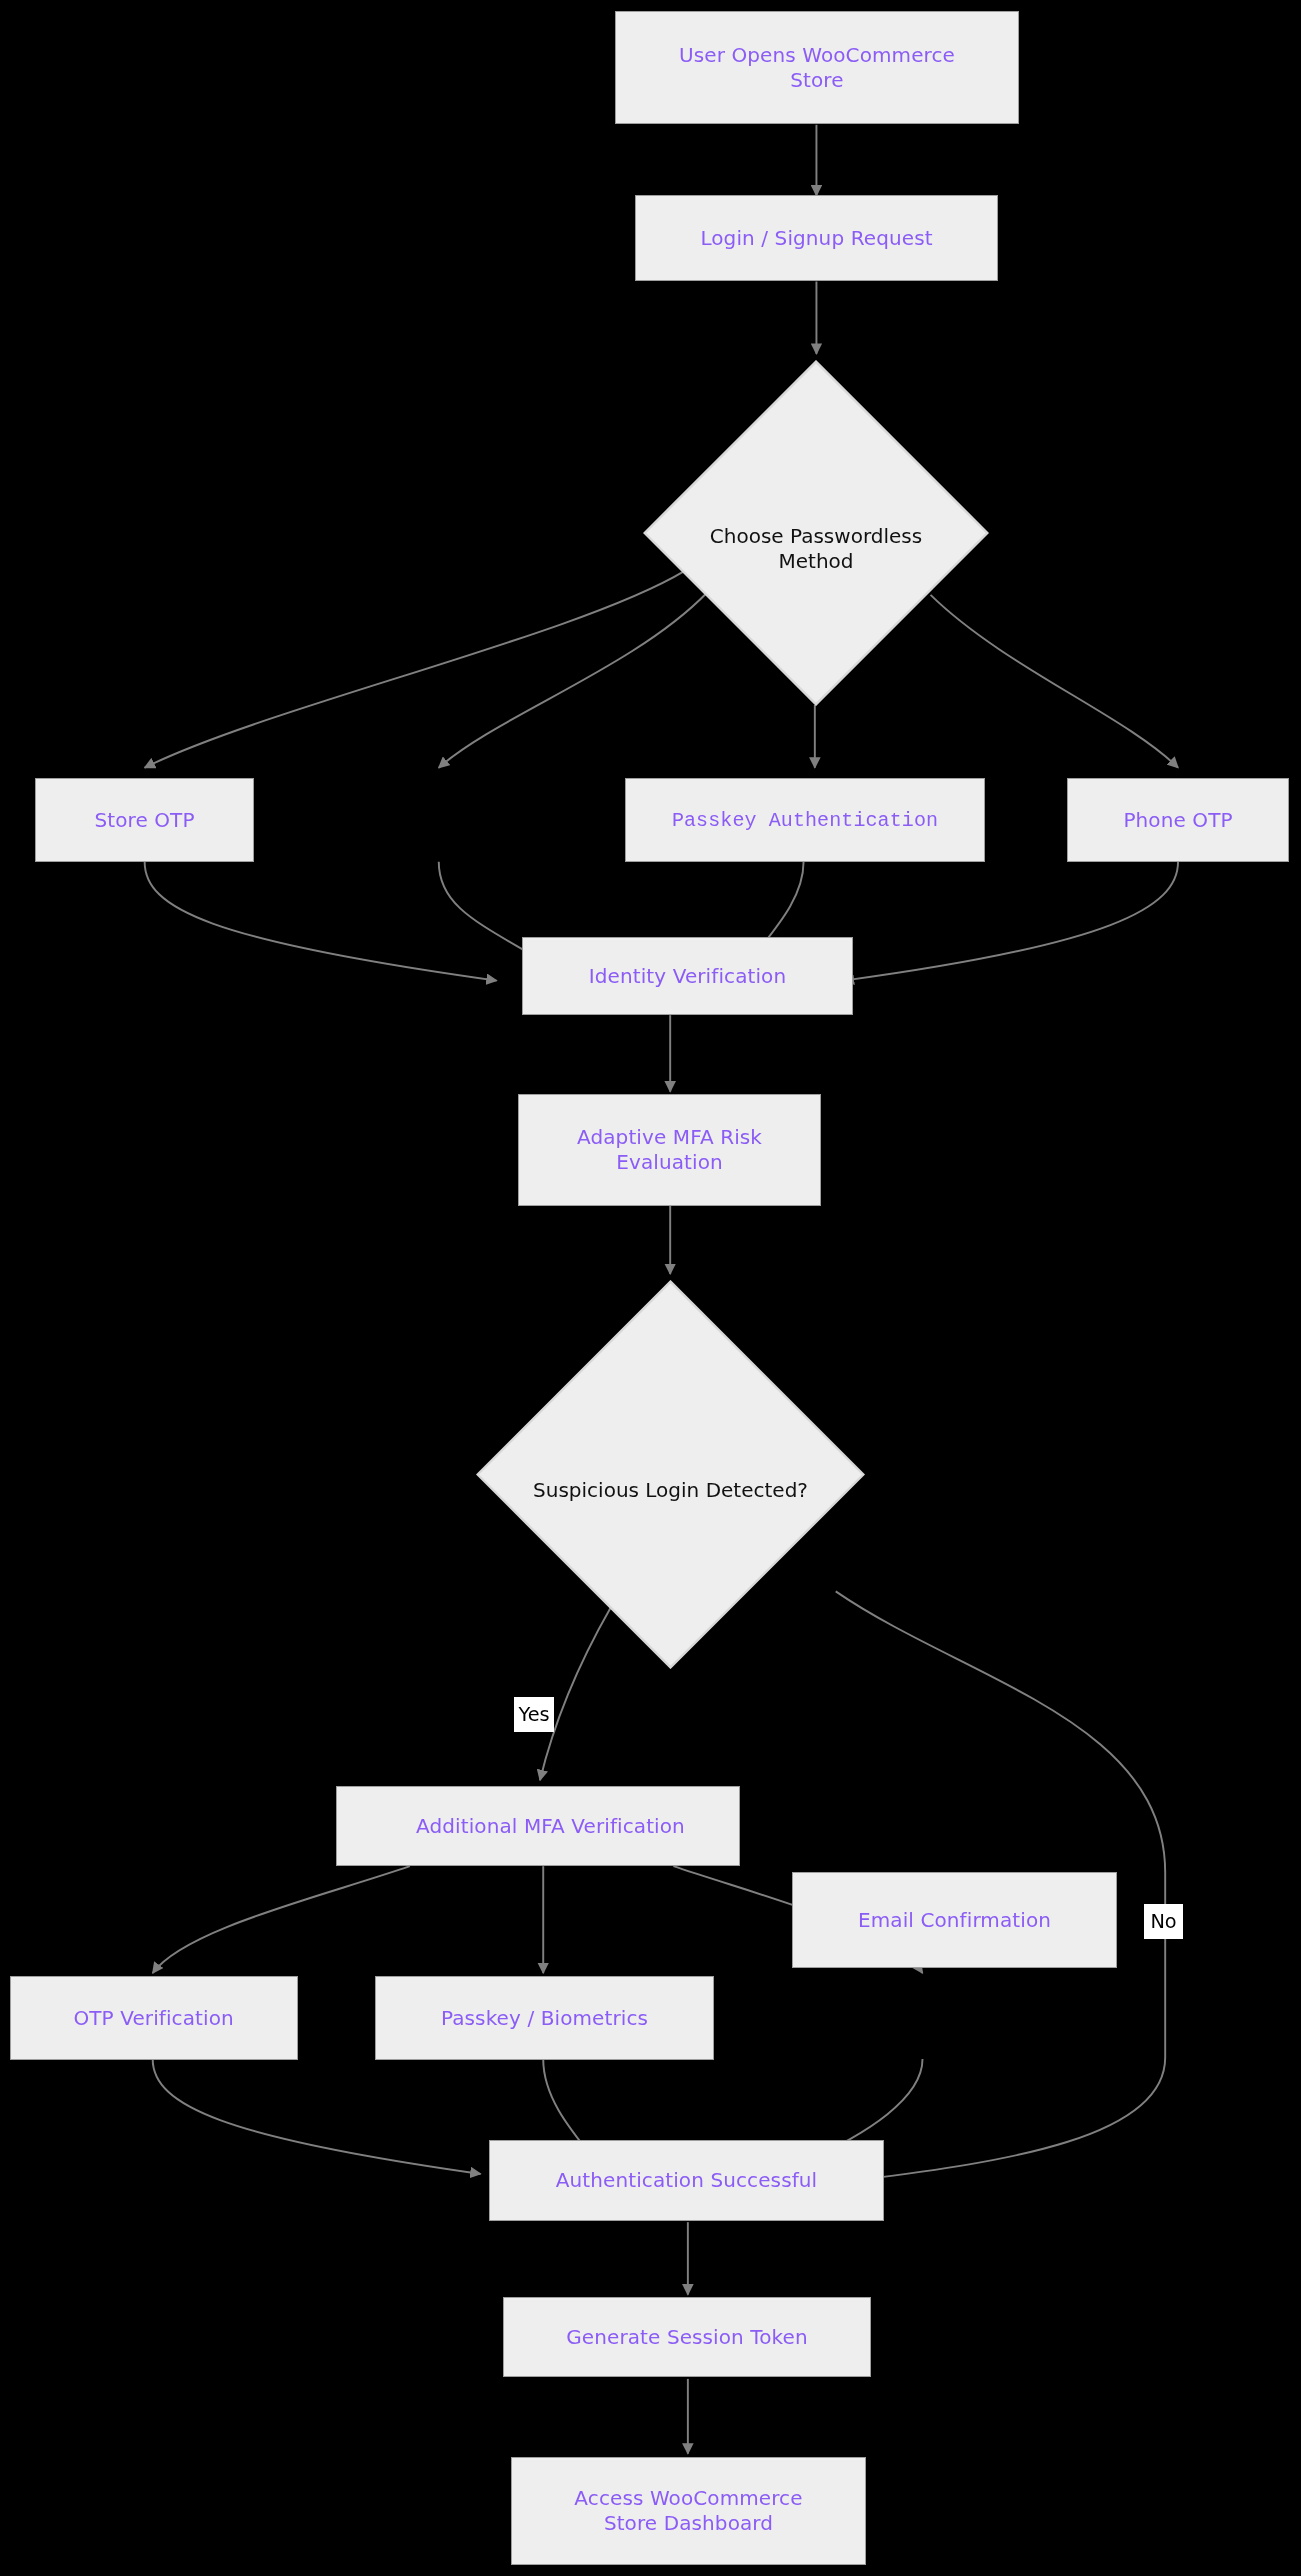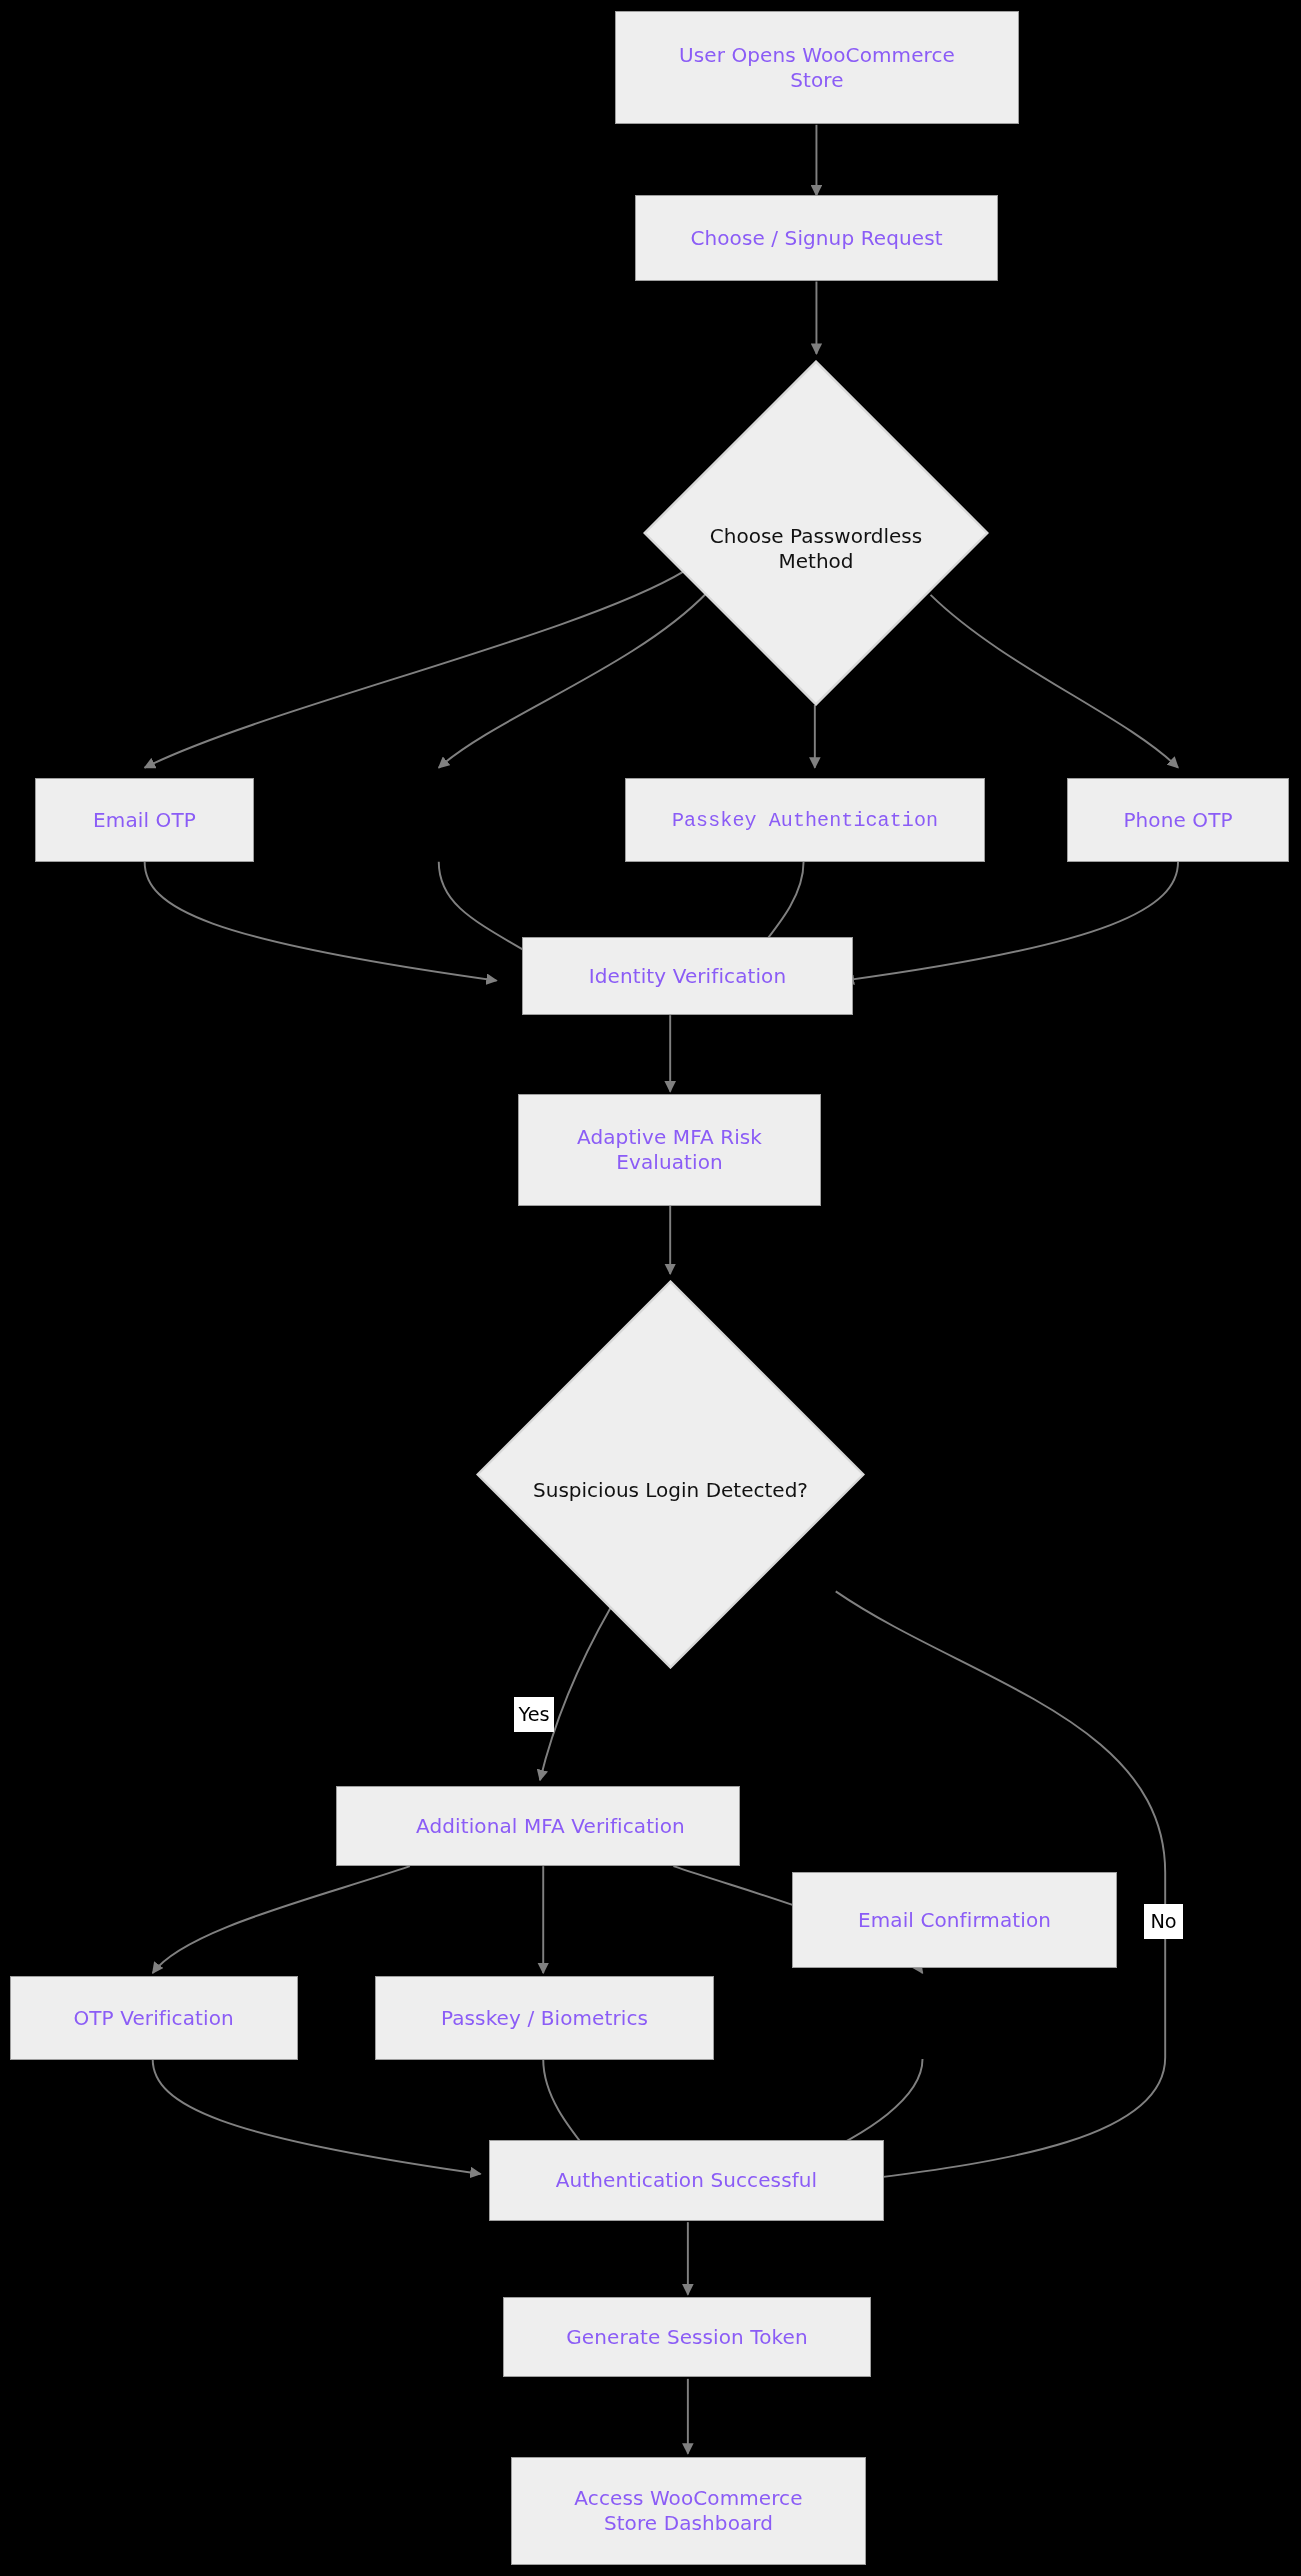--- a/index.html
+++ b/index.html
@@ -129,33 +129,33 @@
       <path d="M 856 2960 L 856 3053"></path>
     </g>
   </svg>
 
   <div class="node" style="left:615px; top:11.3px; width:404px; height:113px;">
     <span>User Opens WooCommerce
 Store</span>
   </div>
 
   <div class="node" style="left:635px; top:195px; width:363px; height:86px;">
-    <span>Choose / Signup Request</span>
+    <span>Login / Signup Request</span>
   </div>
 
   <div class="diamond-wrap" style="left:643px; top:360px; width:346px; height:346px;">
     <svg class="diamond-shape" viewBox="0 0 430 430" preserveAspectRatio="none">
       <polygon points="215,2 428,215 215,428 2,215" fill="#eeeeee" stroke="#d8d8d8" stroke-width="3"></polygon>
     </svg>
     <div class="diamond-label">Choose Passwordless
 Method</div>
   </div>
 
   <div class="node" style="left:35px; top:778px; width:219px; height:84px;">
-    <span>Email OTP</span>
+    <span>Store OTP</span>
   </div>
 
 
   <div class="node" style="left:625px; top:778px; width:360px; height:84px;font-family:Liberation Mono, monospace;">
     <span>Passkey Authentication</span>
   </div>
 
   <div class="node" style="left:1067px; top:778px; width:222px; height:84px;">
     <span>Phone OTP</span>
   </div>

